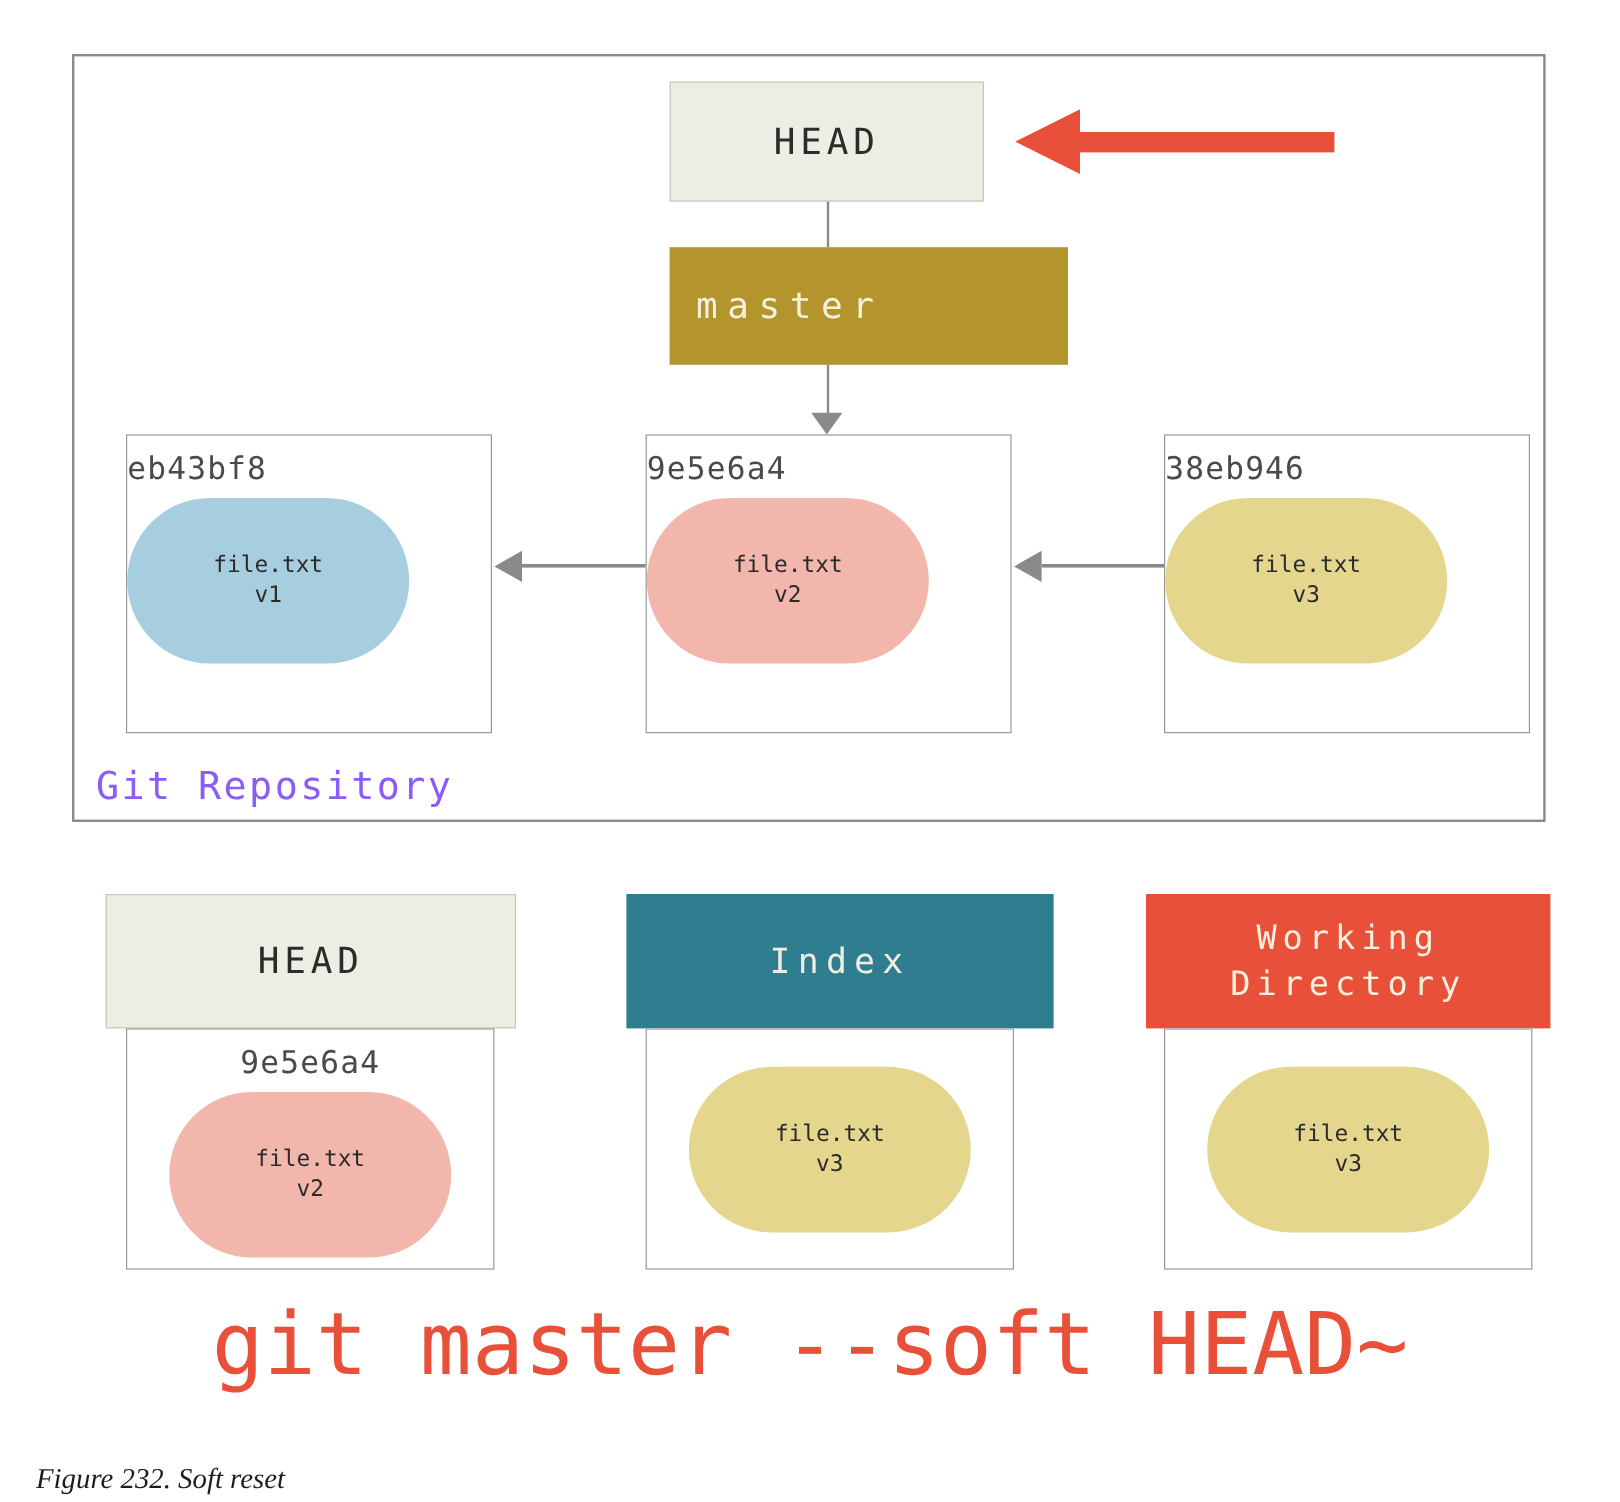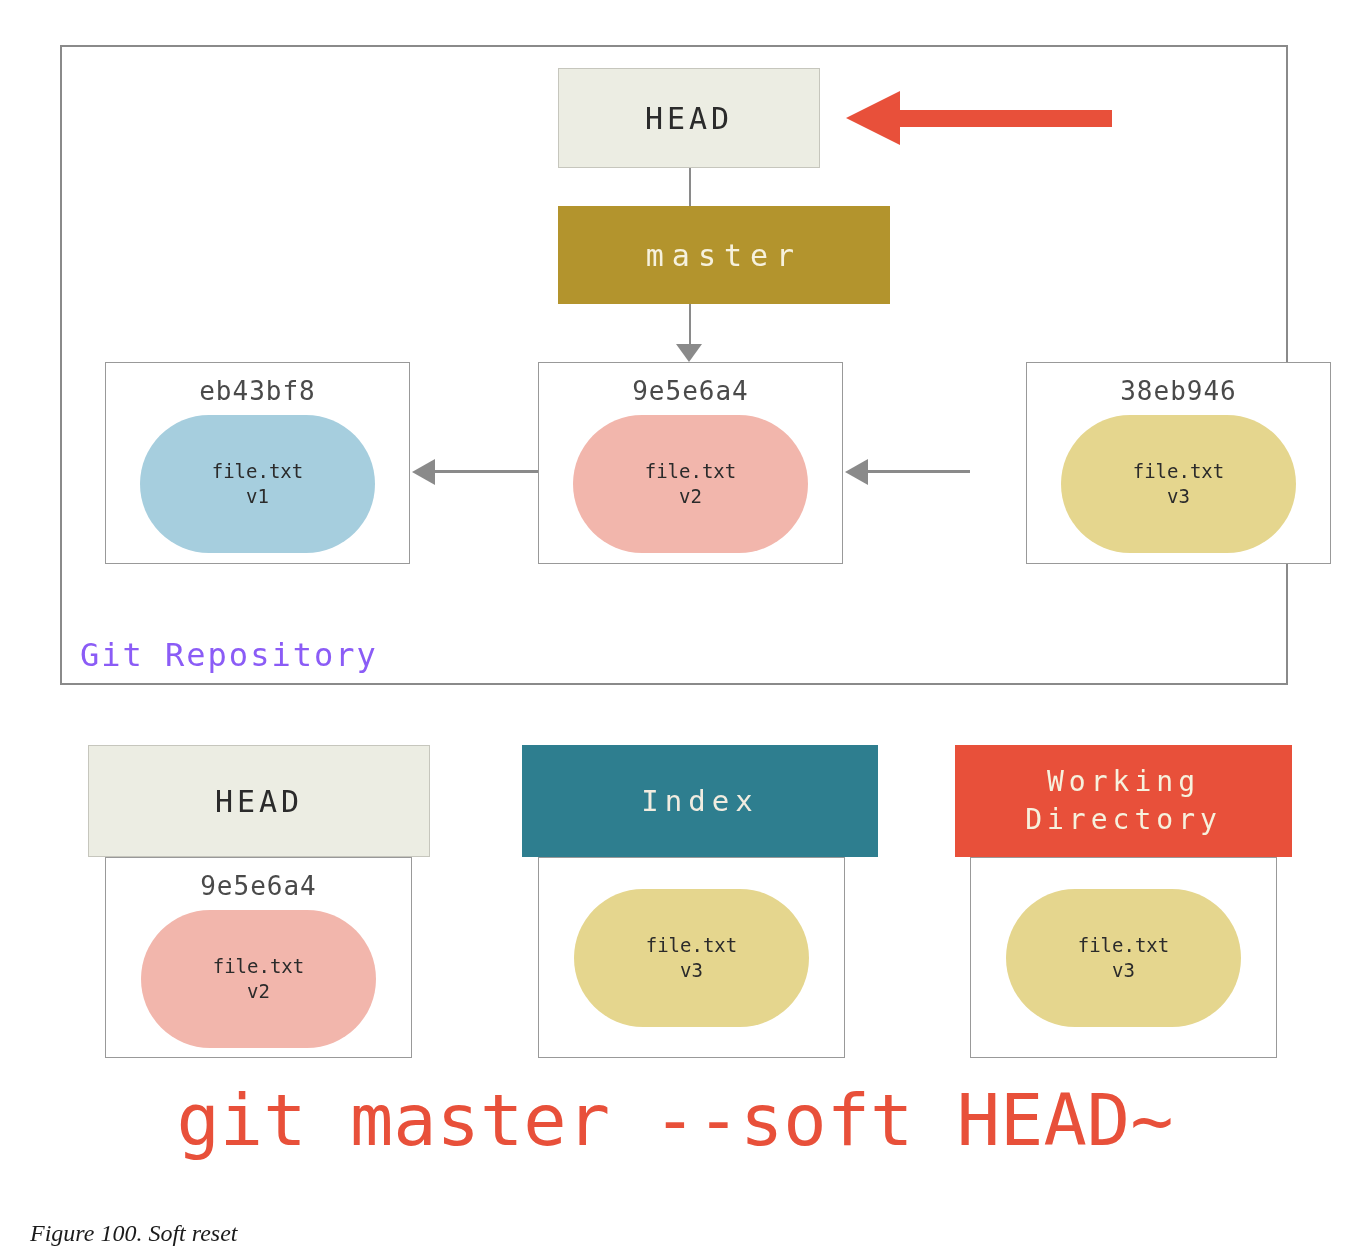--- a/index.html
+++ b/index.html
@@ -24,37 +24,37 @@
 
   
   .red-arrow-head { left:846px; top:91px; width:0; height:0;
     border-top:27px solid transparent; border-bottom:27px solid transparent;
     border-right:54px solid #e8503a; }
   .red-arrow-bar { left:898px; top:110px; width:214px; height:17px; background:#e8503a; }
 
   
   .branch-box {
     left:558px; top:206px; width:332px; height:98px; background:#b3942d;
-    display:flex; align-items:center; justify-content:center;
-    font-size:30px; letter-spacing:8px; color:#f6f1dd;
+    display:flex; align-items:center; 
+    font-size:30px; letter-spacing:8px; color:#f6f1dd;padding-left:22px;
   }
 
   
   .v-line { width:2px; background:#8a8a8a; }
   .h-line { height:3px; background:#8a8a8a; }
   .down-head { width:0; height:0;
     border-left:13px solid transparent; border-right:13px solid transparent;
     border-top:18px solid #8a8a8a; }
   .left-head { width:0; height:0;
     border-top:13px solid transparent; border-bottom:13px solid transparent;
     border-right:23px solid #8a8a8a; }
 
   
-  .commit-box { top:362px; width:305px; height:202px; border:1px solid #999;
-    background:#fff; display:flex; flex-direction:column; align-items:center; }
+  .commit-box { top:362px; width:305px; height:249px; border:1px solid #999;
+    background:#fff; display:flex; flex-direction:column; align-items:flex-start; }
   .commit-hash { margin-top:13px; font-size:26px; color:#4a4a4a; letter-spacing:1px; }
   .blob { width:235px; height:138px; border-radius:70px;
     display:flex; flex-direction:column; align-items:center; justify-content:center;
     font-size:19px; color:#2b2b2b; margin-top:9px; line-height:1.3; }
   .blob.blue   { background:#a6cede; }
   .blob.pink   { background:#f2b6ac; }
   .blob.yellow { background:#e5d68e; }
 
   
   .area-header { top:745px; height:112px;
@@ -115,21 +115,21 @@
   </div>
 
   <div class="abs commit-box" style="left:538px;">
     <div class="commit-hash">9e5e6a4</div>
     <div class="blob pink">
       <div>file.txt</div>
       <div>v2</div>
     </div>
   </div>
 
-  <div class="abs commit-box" style="left:1026px;">
+  <div class="abs commit-box" style="left:970px;">
     <div class="commit-hash">38eb946</div>
     <div class="blob yellow">
       <div>file.txt</div>
       <div>v3</div>
     </div>
   </div>
 
   <div class="abs left-head" style="left:412px; top:459px;"></div>
   <div class="abs h-line" style="left:435px; top:470px; width:103px;"></div>
 
@@ -164,15 +164,15 @@
 
   <div class="abs area-box c">
     <div class="blob yellow">
       <div>file.txt</div>
       <div>v3</div>
     </div>
   </div>
 
   <div class="abs command">git master --soft HEAD~</div>
 
-  <div class="abs caption">Figure 100. Soft reset</div>
+  <div class="abs caption">Figure 232. Soft reset</div>
 
 </div>
 
 </body></html>

